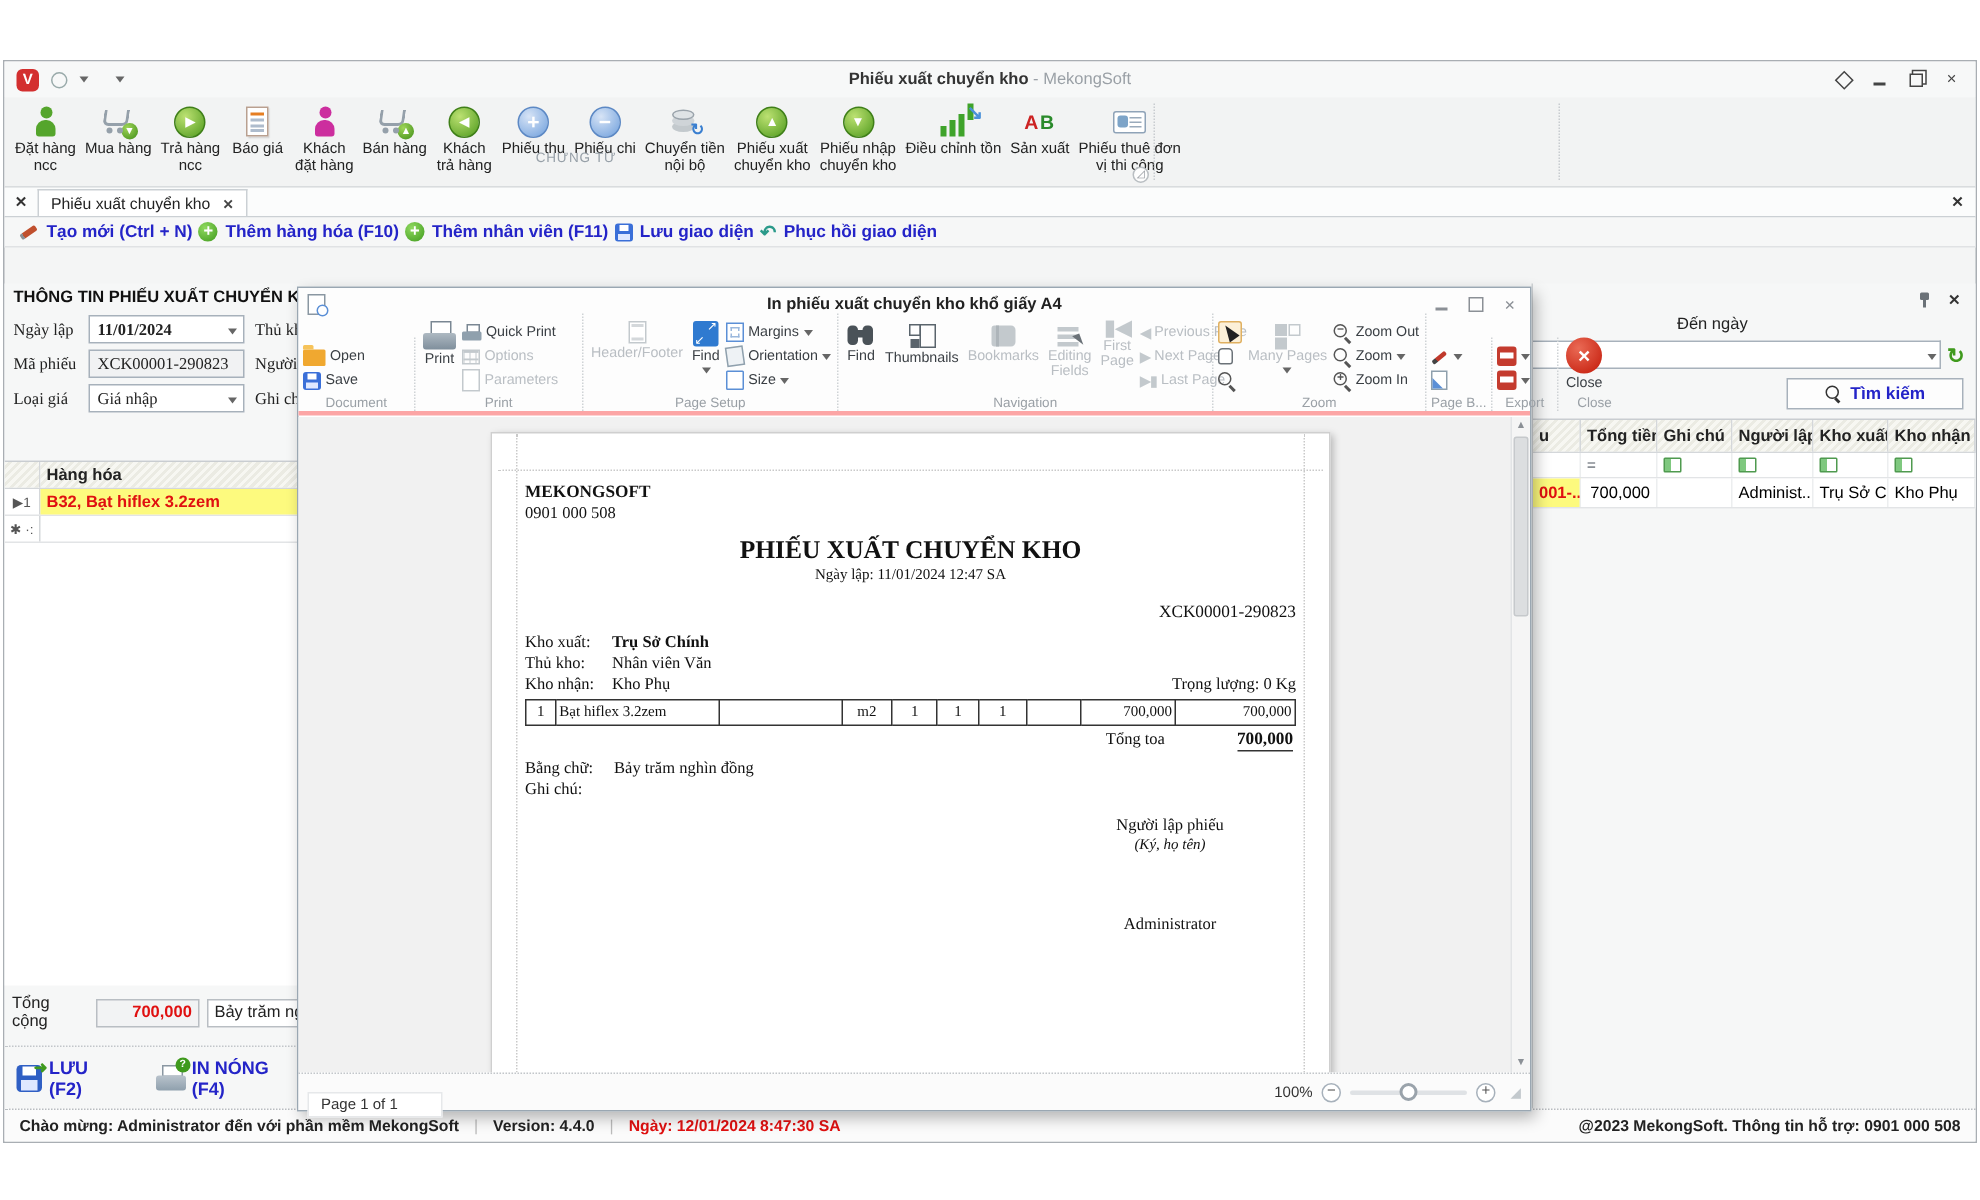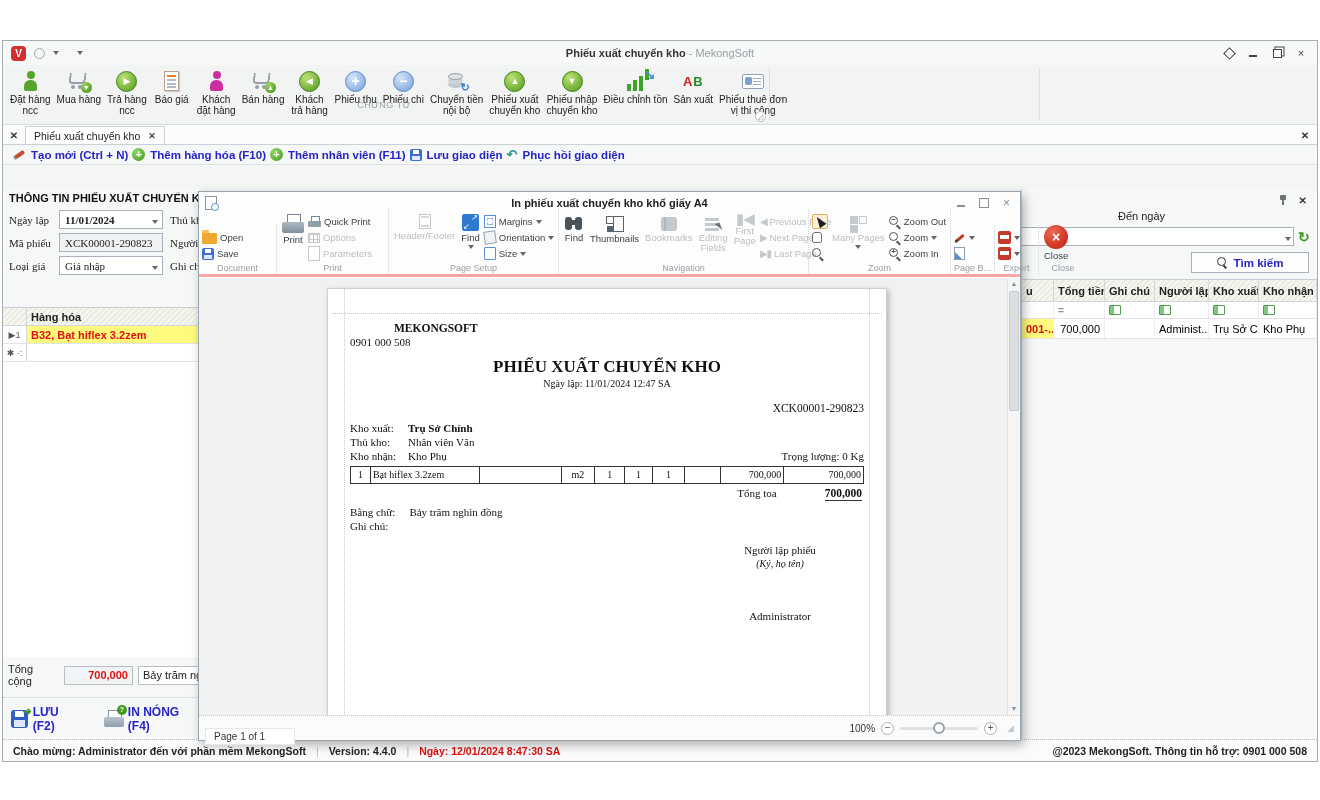--- a/index.html
+++ b/index.html
@@ -220,21 +220,21 @@
   .parea { position:absolute; top:86px; left:0; right:0; bottom:25px; background:#f1f1f1; overflow:hidden; }
   .vscroll { position:absolute; right:0; top:0; bottom:0; width:13px; background:#f5f5f5; border-left:1px solid #e2e4e6; }
   .vscroll .up,.vscroll .dn { position:absolute; left:0; right:0; height:12px; color:#8b9096; font-size:7px; text-align:center; line-height:12px; }
   .vscroll .dn { bottom:0; }
   .vthumb { position:absolute; left:1px; right:1px; top:13px; height:120px; background:#dcdee0; border:1px solid #c6c9cc; border-radius:2px; }
 
   .page { position:absolute; left:128px; top:10px; width:560px; height:480px; background:#fff; border:1px solid #cfcfcf; box-shadow:2px 2px 5px rgba(0,0,0,.25); font-family:"Liberation Serif",serif; color:#111; }
   .page .guide-v { position:absolute; top:0; bottom:0; border-left:1px dotted #c9c9c9; }
   .page .guide-h { position:absolute; left:4px; right:4px; border-top:1px dotted #c9c9c9; }
   .pcontent { position:absolute; left:22px; right:22px; top:32px; font-size:11px; line-height:14px; }
-  .doc-company { font-weight:bold; font-size:11.5px;margin-left:44px; }
+  .doc-company { font-weight:bold; font-size:11.5px; }
   .doc-title { text-align:center; font-weight:bold; font-size:17px; margin-top:8px; line-height:19px; }
   .doc-date { text-align:center; font-size:10px; margin-top:1px; }
   .doc-code { text-align:right; font-size:11.5px; margin-top:10px; }
   .doc-info { margin-top:6px; }
   .doc-info .line { display:flex; }
   .doc-info .l { width:58px; flex:none; }
   .doc-info .wright { margin-left:auto; }
   .bold { font-weight:bold; }
   table.dtable { border-collapse:collapse; width:100%; margin-top:3px; }
   .dtable th,.dtable td { border:1px solid #333; font-size:10px; padding:1px 2px; }

